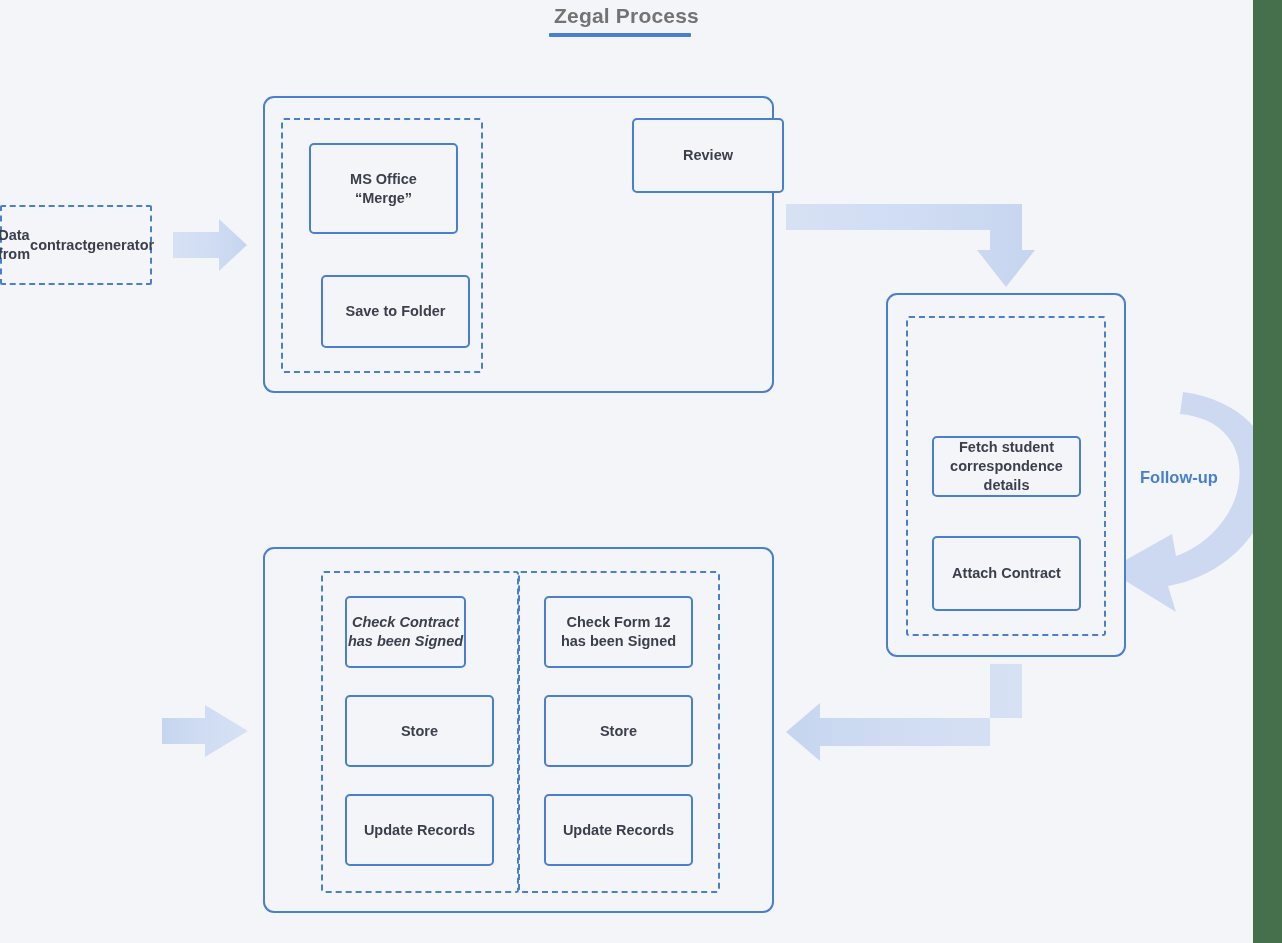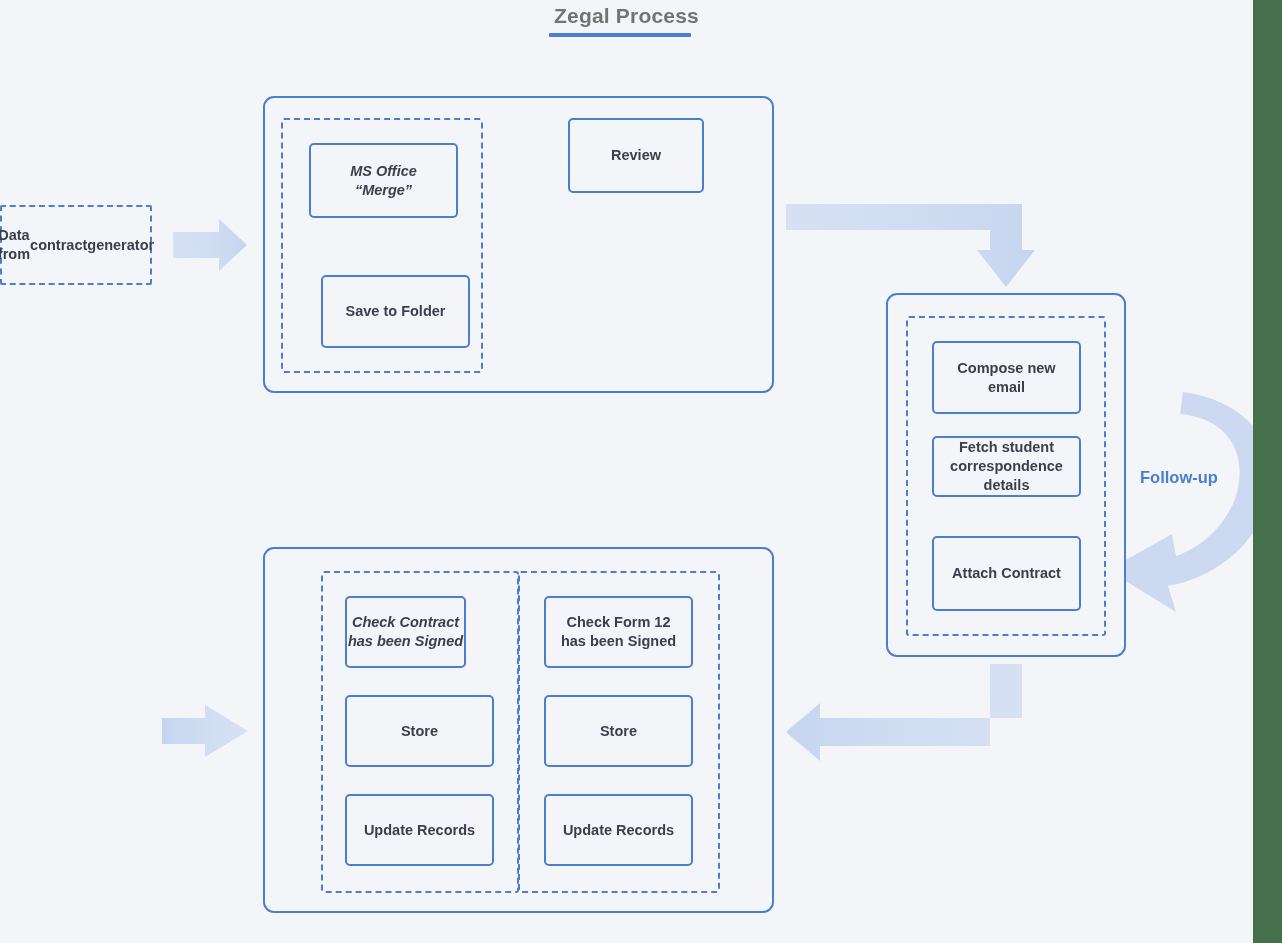--- a/index.html
+++ b/index.html
@@ -206,41 +206,37 @@
   <div class="node dashed" style="left:0px; top:205px; width:152px; height:80px; flex-direction:row;">
     <span>Data from</span>
     <span>contract</span>
     <span>generator</span>
   </div>
 
   <div class="group-box" style="left:263px; top:96px; width:511px; height:297px;"></div>
 
   <div class="dashed-group" style="left:281px; top:118px; width:202px; height:255px;"></div>
 
-  <div class="node solid" style="left:309px; top:143px; width:149px; height:75px; flex-direction:column;font-style:italic;">
+  <div class="node solid" style="left:309px; top:143px; width:149px; height:91px; flex-direction:column;">
     <span>MS Office</span>
     <span>“Merge”</span>
   </div>
 
   <div class="node solid" style="left:309px; top:275px; width:149px; height:73px; flex-direction:column;margin-left:12px;">
     <span>Save to Folder</span>
   </div>
 
-  <div class="node solid" style="left:568px; top:118px; width:136px; height:75px;">
+  <div class="node solid" style="left:632px; top:118px; width:152px; height:75px;">
     <span>Review</span>
   </div>
 
   <div class="group-box" style="left:886px; top:293px; width:240px; height:364px;"></div>
 
   <div class="dashed-group" style="left:906px; top:316px; width:200px; height:320px;"></div>
 
-  <div class="node solid" style="left:932px; top:341px; width:149px; height:73px; flex-direction:column;">
-    <span>Compose new</span>
-    <span>email</span>
-  </div>
 
   <div class="node solid" style="left:932px; top:436px; width:149px; height:61px; flex-direction:column;">
     <span>Fetch student</span>
     <span>correspondence</span>
     <span>details</span>
   </div>
 
   <div class="node solid" style="left:932px; top:536px; width:149px; height:75px; flex-direction:column;">
     <span>Attach Contract</span>
   </div>

